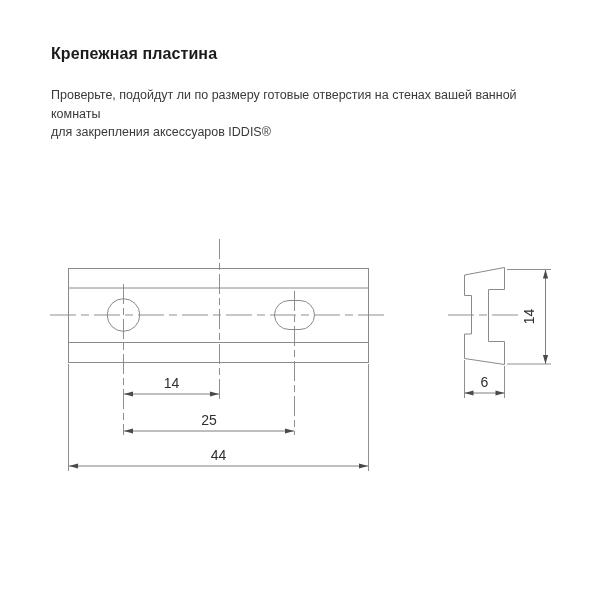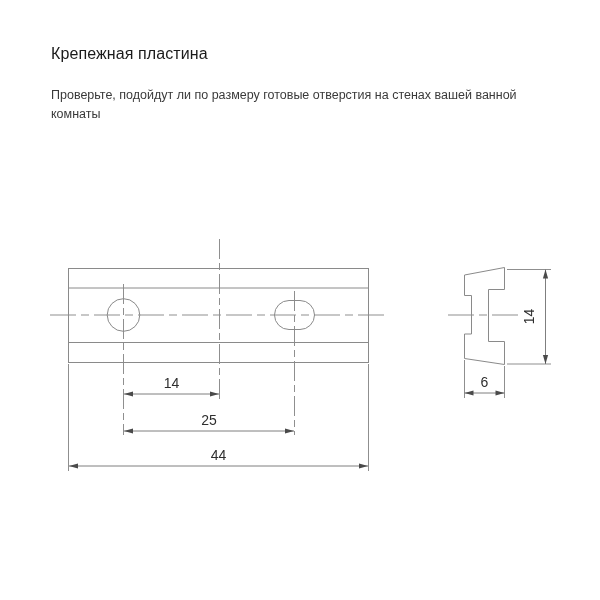--- a/index.html
+++ b/index.html
@@ -3,21 +3,21 @@
 <meta charset="utf-8">
 <style>
   html,body{margin:0;padding:0;}
   body{
     width:600px;height:600px;position:relative;
     background:#ffffff;overflow:hidden;
     font-family:"Liberation Sans", sans-serif;
   }
   .header{position:absolute;left:51px;top:44px;width:510px;}
   .page-title{
-    margin:0;font-size:16px;font-weight:normal;color:#1b1b1b;
+    margin:0;font-size:16px;font-weight:bold;color:#1b1b1b;
     letter-spacing:.1px;line-height:20px;
   }
   .page-desc{margin:22px 0 0 0;font-size:12.5px;line-height:18.5px;color:#3a3a3a;}
   .drawing-svg{position:absolute;left:0;top:0;width:600px;height:600px;}
   .geo{stroke:#8a8a8a;stroke-width:1;fill:none;}
   .chain{stroke:#8f8f8f;stroke-width:1;fill:none;stroke-dasharray:26 5 8 5;}
   .chainv{stroke:#8f8f8f;stroke-width:1;fill:none;stroke-dasharray:20 4 7 4;}
   .dimline{stroke:#7f7f7f;stroke-width:1;fill:none;}
   .ext{stroke:#8f8f8f;stroke-width:1;fill:none;}
   .arrow{fill:#4a4a4a;stroke:none;}
@@ -25,21 +25,21 @@
     font-family:"Liberation Sans", sans-serif;font-size:14px;fill:#2e2e2e;
     text-anchor:middle;
   }
 </style>
 </head>
 <body>
 
 <div class="header">
   <h1 class="page-title">Крепежная пластина</h1>
   <p class="page-desc"><span>Проверьте, подойдут ли по размеру готовые отверстия на стенах вашей ванной комнаты</span><br>
-  </p>
+  <span>для закрепления аксессуаров IDDIS®</span></p>
 </div>
 
 <svg class="drawing-svg" viewBox="0 0 600 600" xmlns="http://www.w3.org/2000/svg">
 
   <g>
 
     <line class="chain" x1="50" y1="315" x2="388" y2="315"></line>
     <line class="chainv" x1="219.5" y1="239" x2="219.5" y2="399"></line>
     <line class="chainv" x1="123.5" y1="284" x2="123.5" y2="435"></line>
     <line class="chainv" x1="294.5" y1="291" x2="294.5" y2="435"></line>

